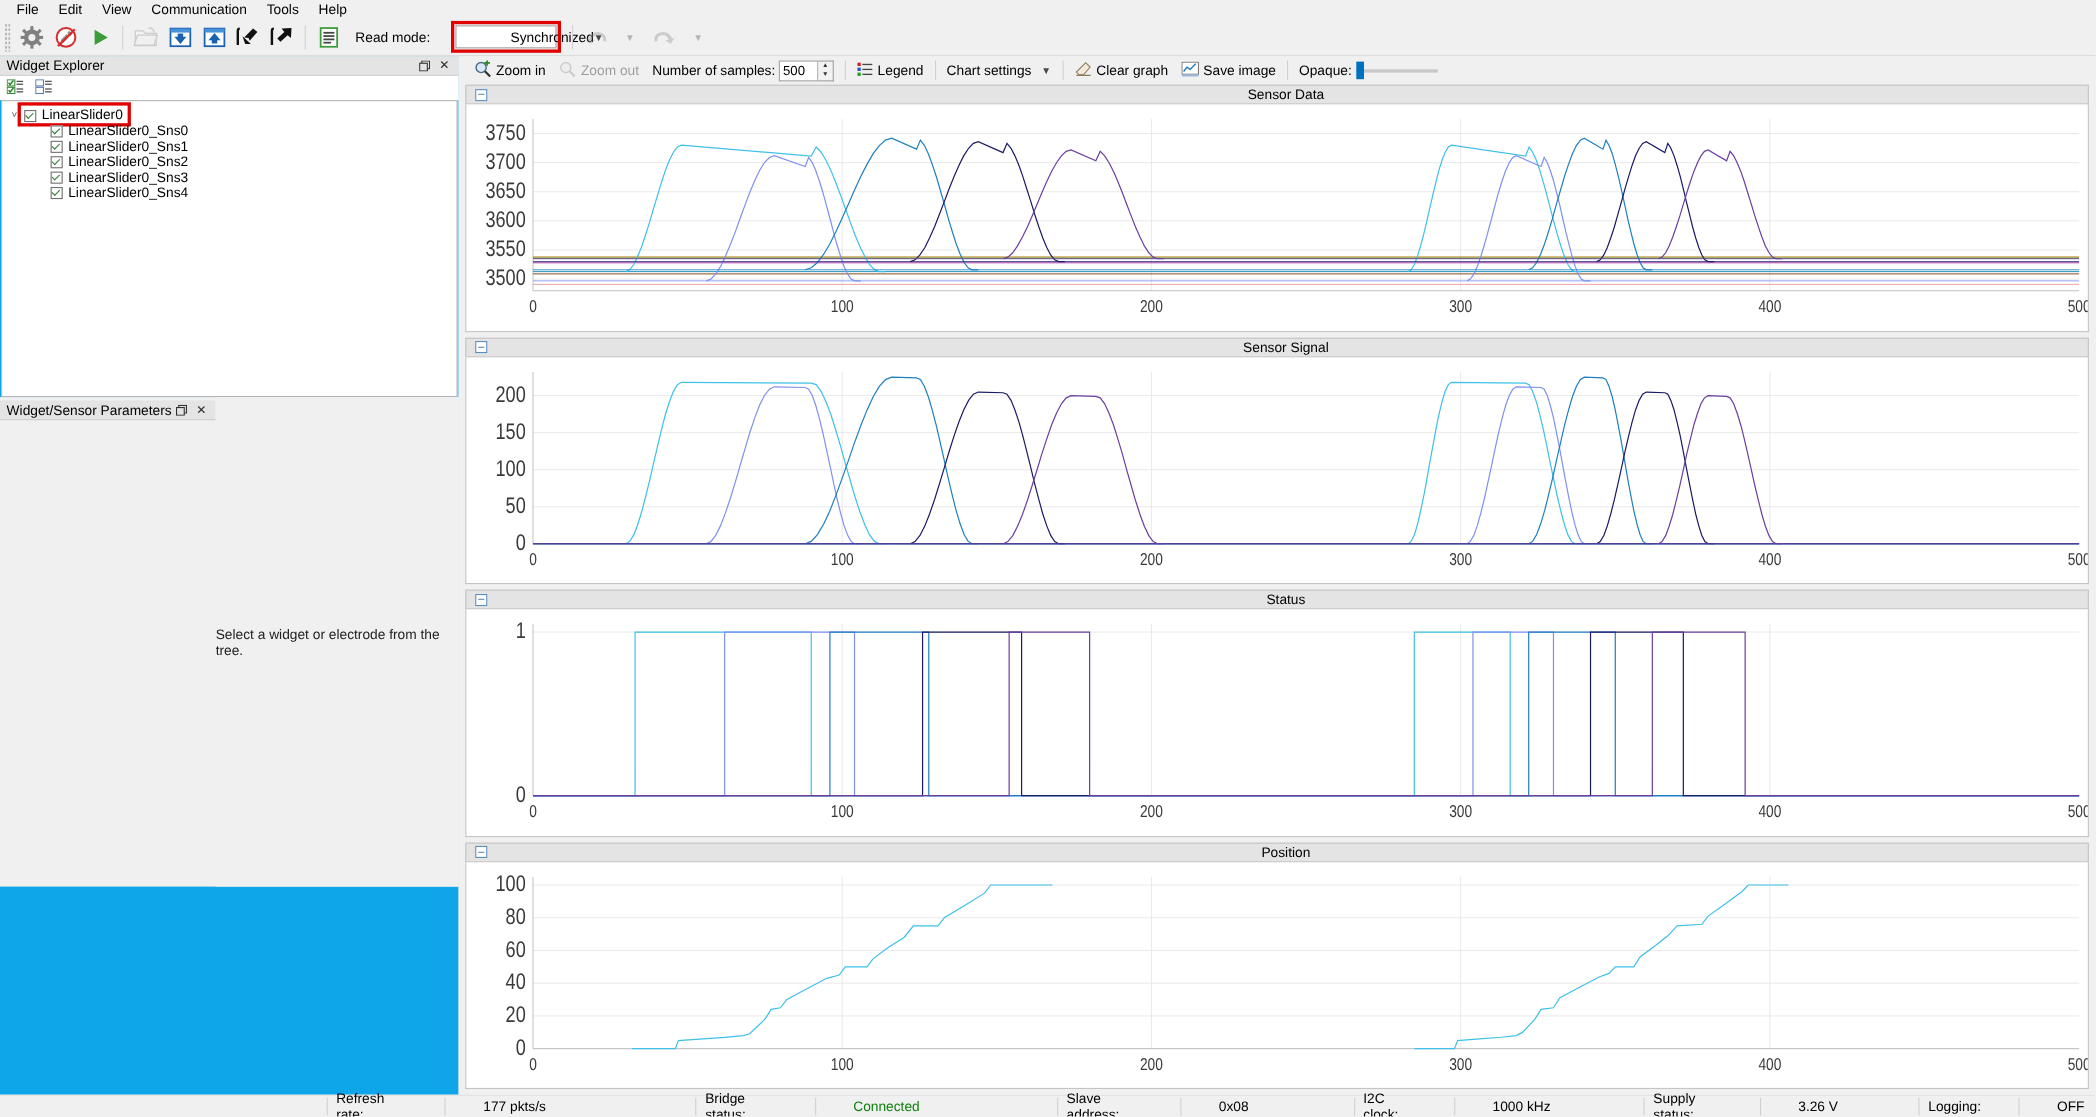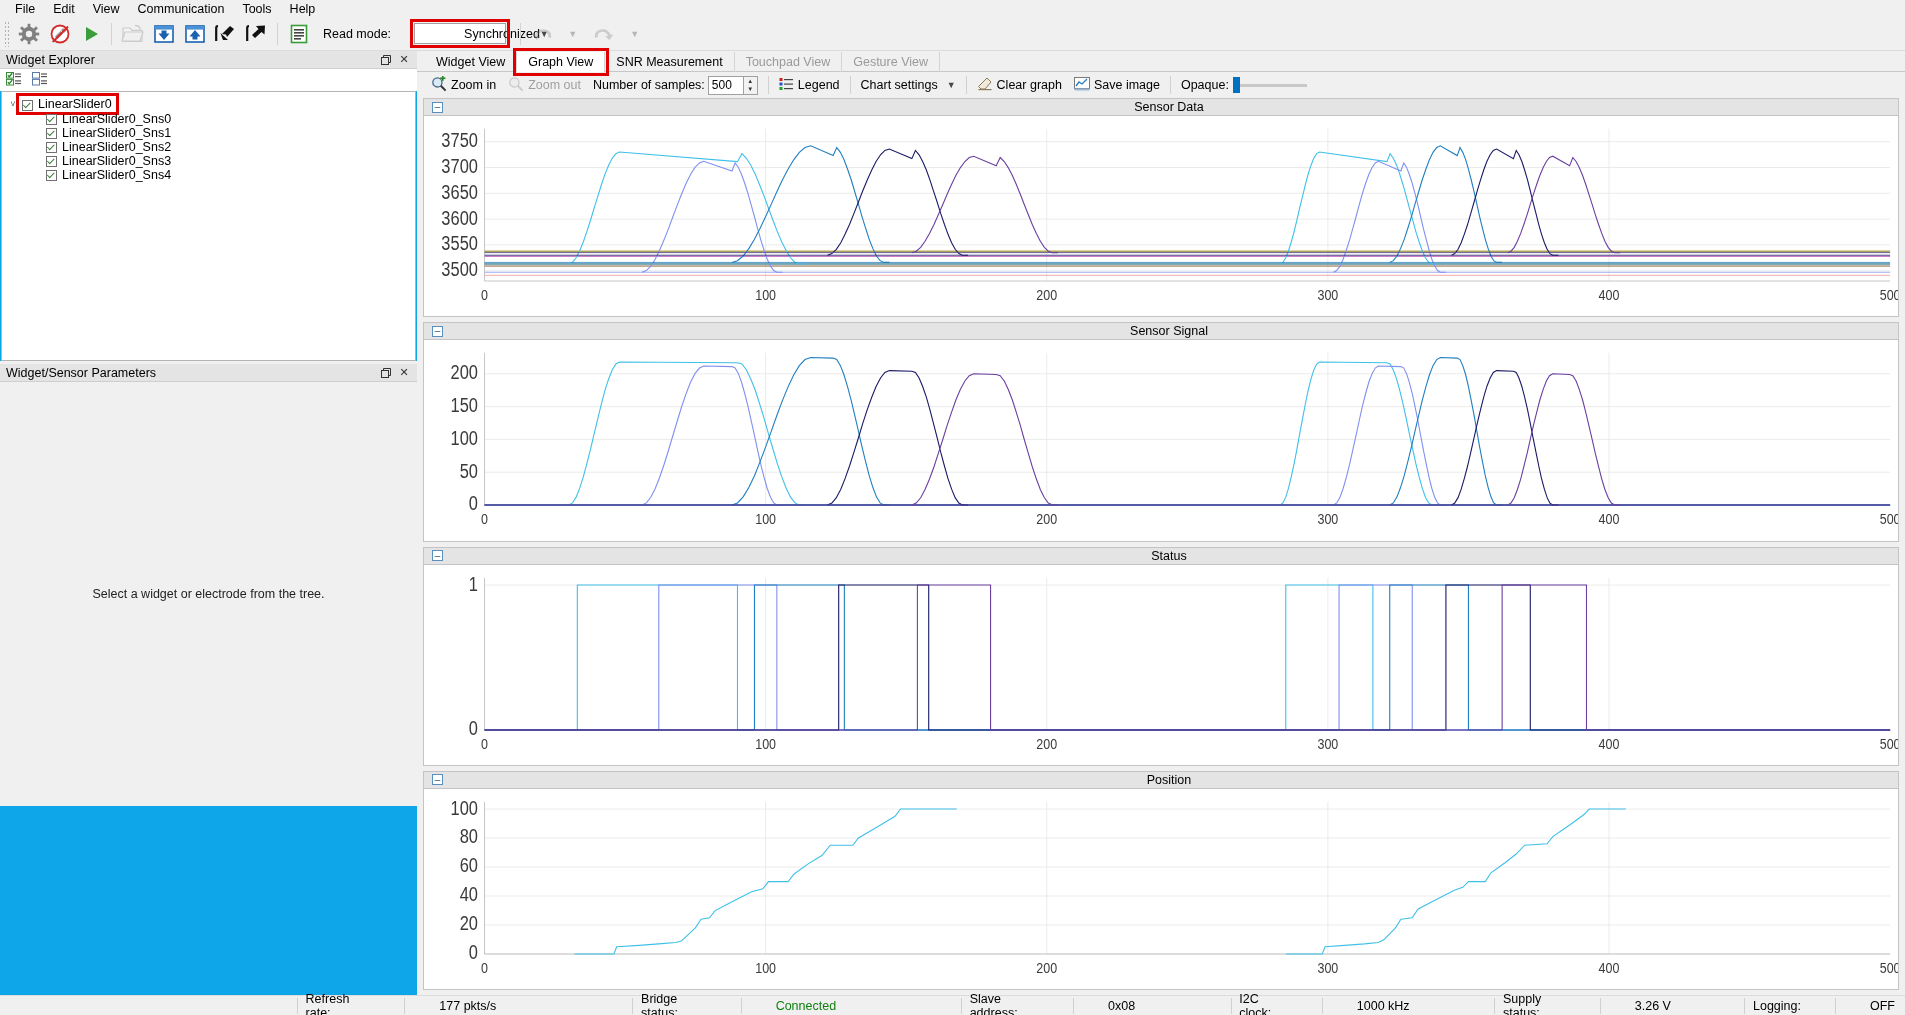--- a/index.html
+++ b/index.html
@@ -44,21 +44,21 @@
   #treetools { height:22px; background:#fff; display:flex; align-items:center; gap:10px; padding-left:6px; }
   #tree { flex:1; background:#fff; border:1px solid #b4b4b4; margin:0 1px 0 1px; padding-top:3px; }
   .trow { height:14px; display:flex; align-items:center; font-size:12.5px; padding-left:4px; }
   .twist { width:14px; text-align:center; font-size:9px; color:#555; }
   .cbx { width:11px; height:11px; border:1px solid #707070; background:#fff;
          display:inline-flex; align-items:center; justify-content:center; margin-right:5px; position:relative; }
   .cbx:after { content:""; display:block; width:6px; height:3px; border-left:1.6px solid #3c7d3c;
                border-bottom:1.6px solid #3c7d3c; transform:rotate(-45deg) translate(0px,-1px); }
   .tchild { padding-left:44px;text-align:center; }
   
-  #params { height:445px; background:#f0f0f0; display:flex; flex-direction:column; }
+  #params { height:445px; background:#f0f0f0; display:flex; flex-direction:row; }
   #paramsbody { flex:1; background:#f0f0f0; display:flex; align-items:center; justify-content:center;
                 font-size:12.5px; color:#222; }
   
   #tabs { height:21px; background:#f0f0f0; display:flex; align-items:flex-end; padding-left:8px; position:relative; }
   #tabs:after{ content:""; position:absolute; left:0; right:0; bottom:0; height:1px; background:#c8c8c8; }
   .tab { height:20px; padding:0 11px; display:flex; align-items:center; font-size:12.5px;
          border-right:1px solid #d4d4d4; position:relative; z-index:2; }
   .tab.act { background:#fff; }
   .tab.dimmed { color:#9a9a9a; }
   
@@ -308,27 +308,20 @@
             </svg>
         </span>
         <span class="pbtn" style="margin-right:4px">✕</span>
       </div>
       <div id="paramsbody">Select a widget or electrode from the tree.</div>
     </div>
   </div>
 
   <div id="right">
 
-    <div id="tabs">
-      <div class="tab">Widget View</div>
-      <div class="tab act redbox">Graph View</div>
-      <div class="tab">SNR Measurement</div>
-      <div class="tab dimmed">Touchpad View</div>
-      <div class="tab dimmed">Gesture View</div>
-    </div>
 
     <div id="gtools">
       <div class="gi">
         <span>
           <svg width="16" height="16" viewBox="0 0 16 16">
               <circle cx="6.4" cy="6.4" r="4.6" fill="#d8eaf6" stroke="#4a6a8a" stroke-width="1.3"></circle>
               <line x1="9.8" y1="9.8" x2="14.6" y2="14.6" stroke="#333" stroke-width="2"></line>
               <rect x="9.2" y="1.4" width="5.2" height="1.6" fill="#2a8a2a"></rect>
               <rect x="11" y="-0.4" width="1.6" height="5.2" fill="#2a8a2a"></rect>
             </svg>

